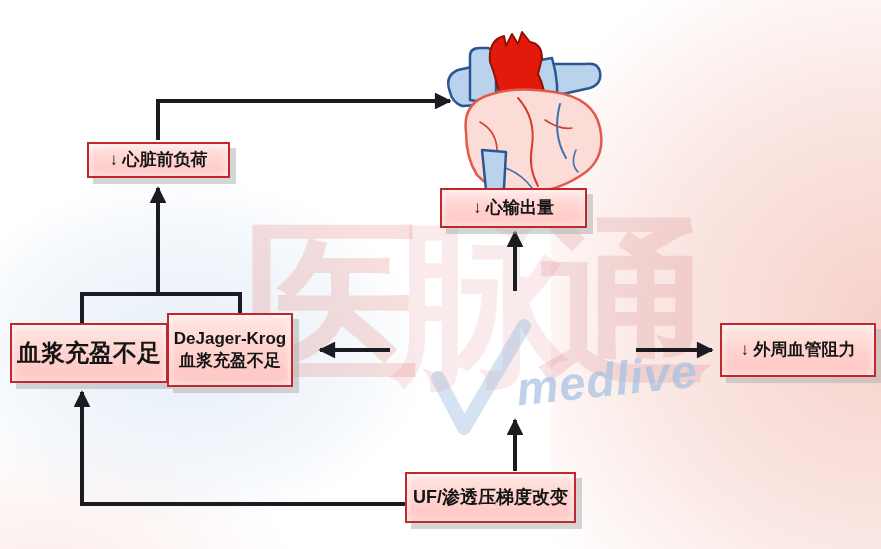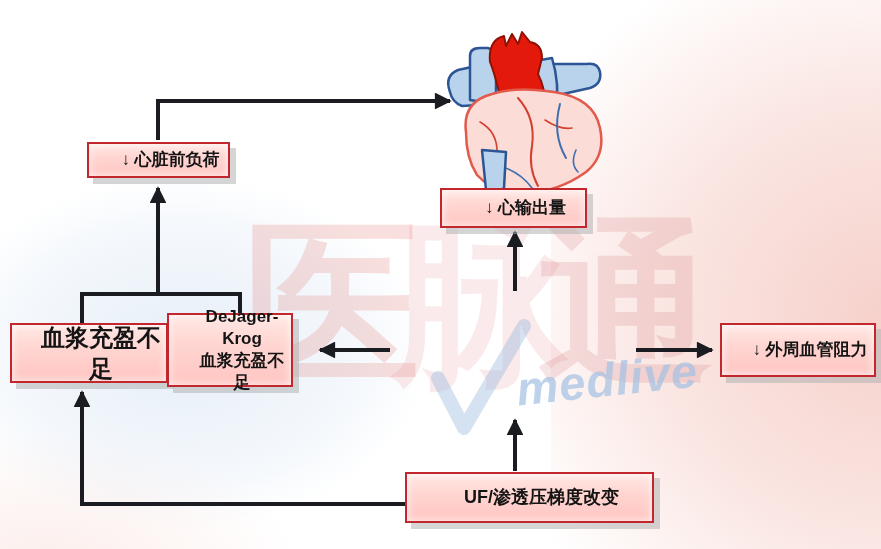--- a/index.html
+++ b/index.html
@@ -44,29 +44,28 @@
   .layer { position:absolute; left:0; top:0; }
   
   .node {
     position:absolute; box-sizing:border-box;
     border:2px solid #c1272d;
     background:linear-gradient(180deg,#ffe8e4 0%,#ffd6d2 40%,#ffc5c2 100%);
     box-shadow:6px 6px 0 rgba(178,178,178,0.55), inset 0 0 8px rgba(255,255,255,0.85);
     display:flex; flex-direction:column; align-items:center; justify-content:center;
     font-weight:bold; color:#141414; text-align:center; line-height:1.3;
     z-index:10;
-    padding-left:24px;
   }
   .node .ln { display:block; }
   .n-preload { left:87px;  top:142px; width:143px; height:36px; font-size:17px; }
   .n-plasma  { left:10px;  top:323px; width:158px; height:60px; font-size:24px; }
   .n-dejager { left:167px; top:313px; width:126px; height:74px; font-size:17px; }
   .n-output  { left:440px; top:188px; width:147px; height:40px; font-size:17px; }
   .n-pvr     { left:720px; top:323px; width:156px; height:54px; font-size:17px; }
-  .n-uf      { left:405px; top:472px; width:249px; height:51px; font-size:18px; }
+  .n-uf      { left:405px; top:472px; width:171px; height:51px; font-size:18px; }
   .ellipse {
     position:absolute; left:391px; top:293px; width:244px; height:117px;
     box-sizing:border-box; border-radius:50%;
     border:2px solid #6e6847;
     background:radial-gradient(ellipse at 50% 32%, #fdfbee 0%, #faf6dc 60%, #efe8c2 100%);
     box-shadow:4px 5px 9px rgba(130,125,95,0.35), inset 0 0 10px rgba(255,255,255,0.9);
     display:flex; flex-direction:column; align-items:center; justify-content:center;
     font-weight:bold; font-size:17px; color:#15161f; text-align:center; line-height:1.45;
     z-index:10;
   }

